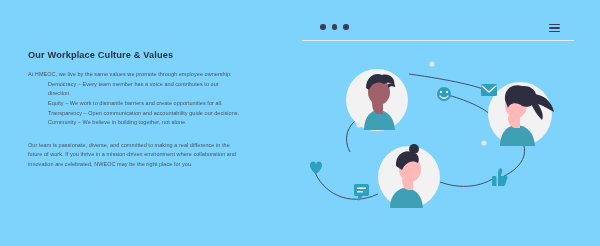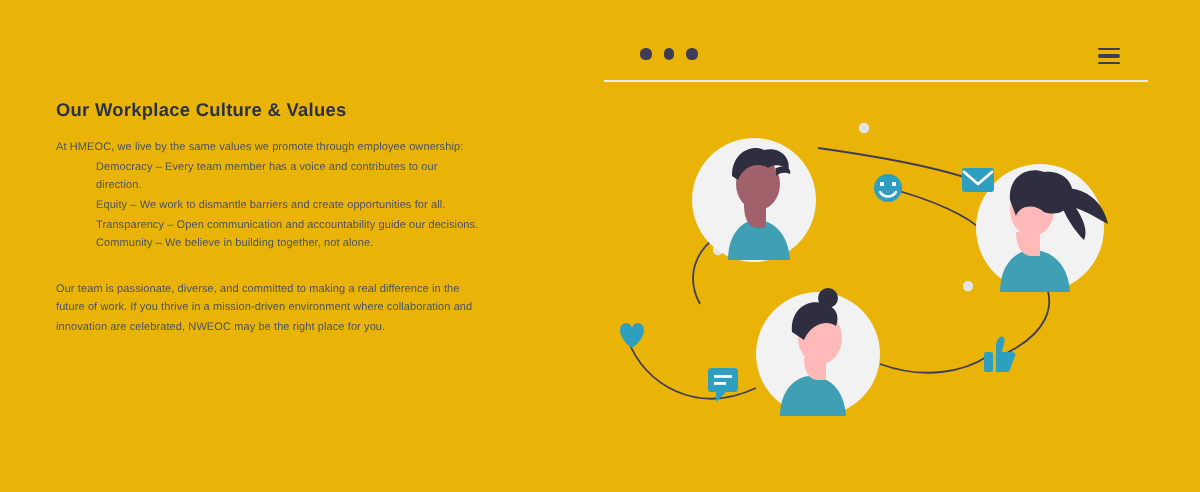--- a/index.html
+++ b/index.html
@@ -13,21 +13,21 @@
     overflow: hidden;
     font-family: "Liberation Sans", sans-serif;
     color: #3d4553;
     position: relative;
   }
 
   .page {
     position: relative;
     width: 600px;
     height: 246px;
-    background: #eab308;
+    background: #7dd3fc;
   }
 
   
   .text-col {
     position: absolute;
     left: 28px;
     top: 50px;
     width: 215px;
   }
 

